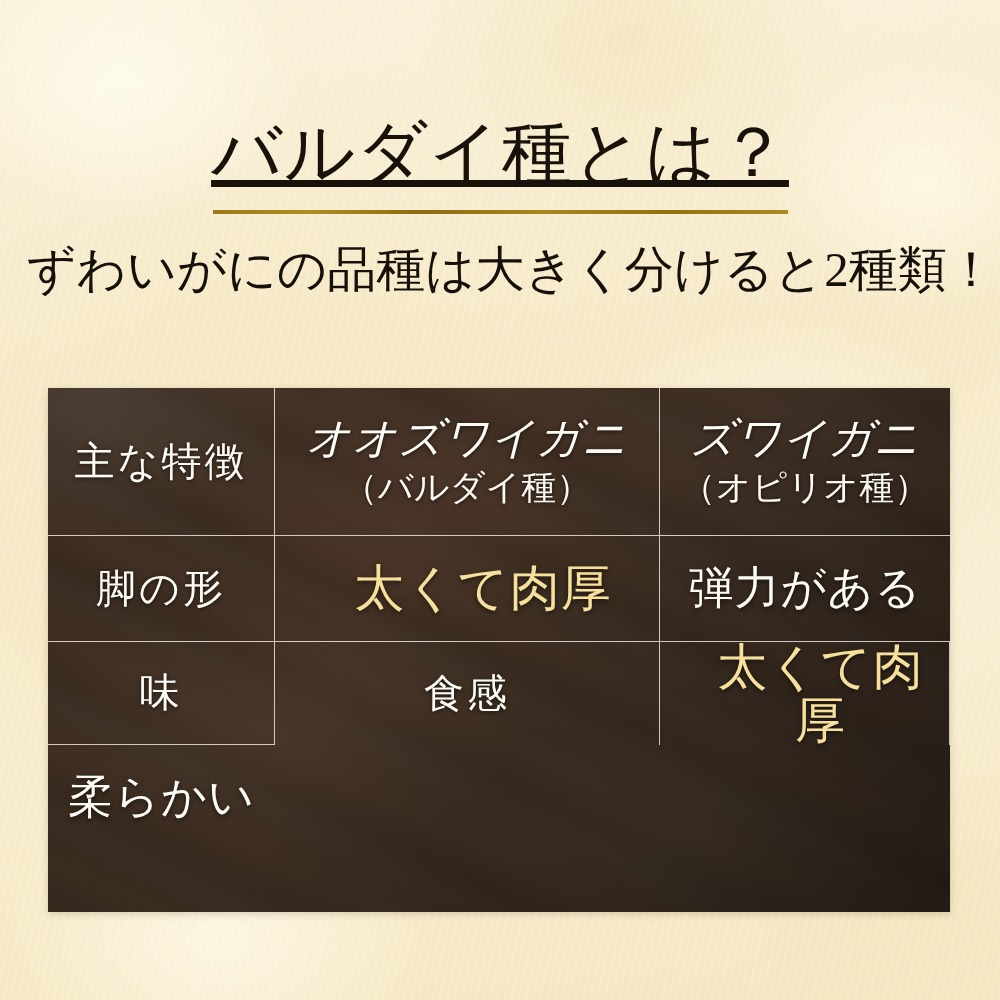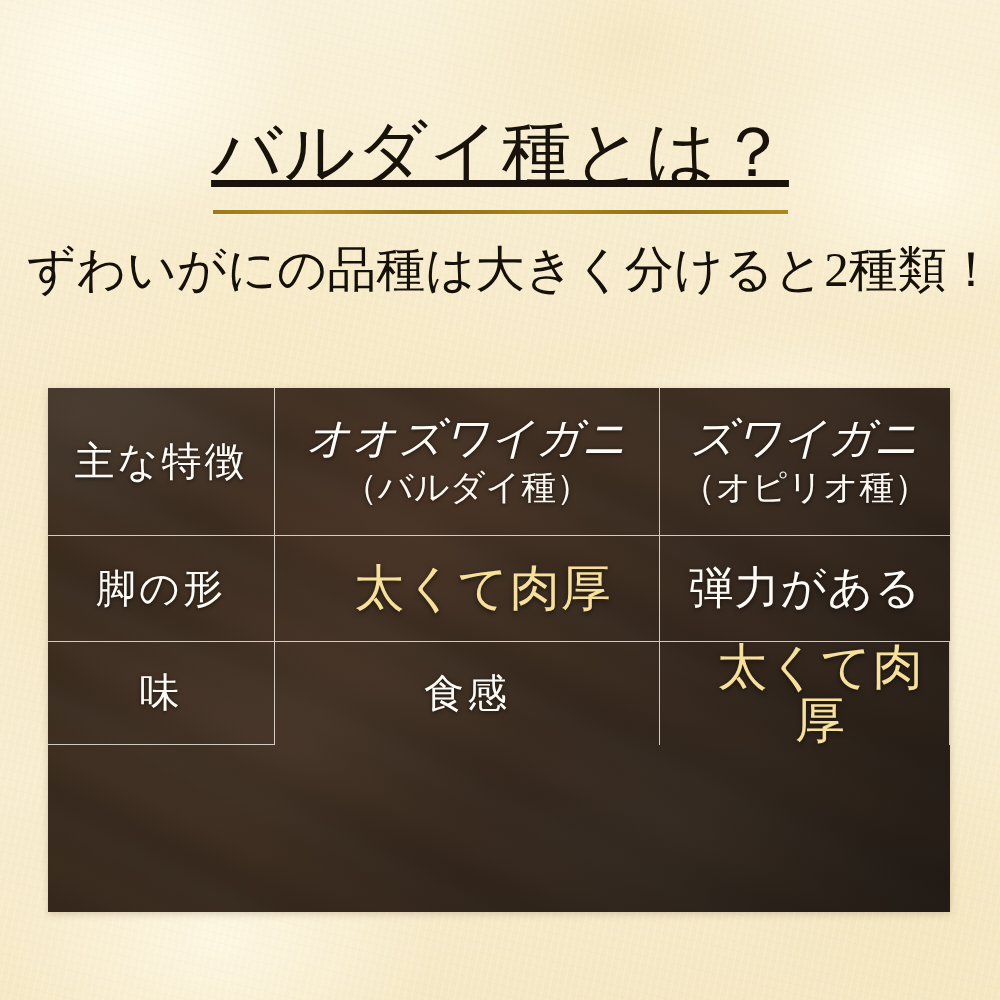--- a/index.html
+++ b/index.html
@@ -234,17 +234,20 @@
       <div class="cell c1">
         <span class="label">味</span>
       </div>
 
       <div class="cell c1 rlast">
         <span class="label">食感</span>
       </div>
       <div class="cell c2 rlast">
         <span class="val-gold">太くて肉厚</span>
       </div>
+      <div class="cell c3 rlast">
+        <span class="val-white">柔らかい</span>
+      </div>
 
     </div>
   </div>
 
 </div>
 
 </body></html>

